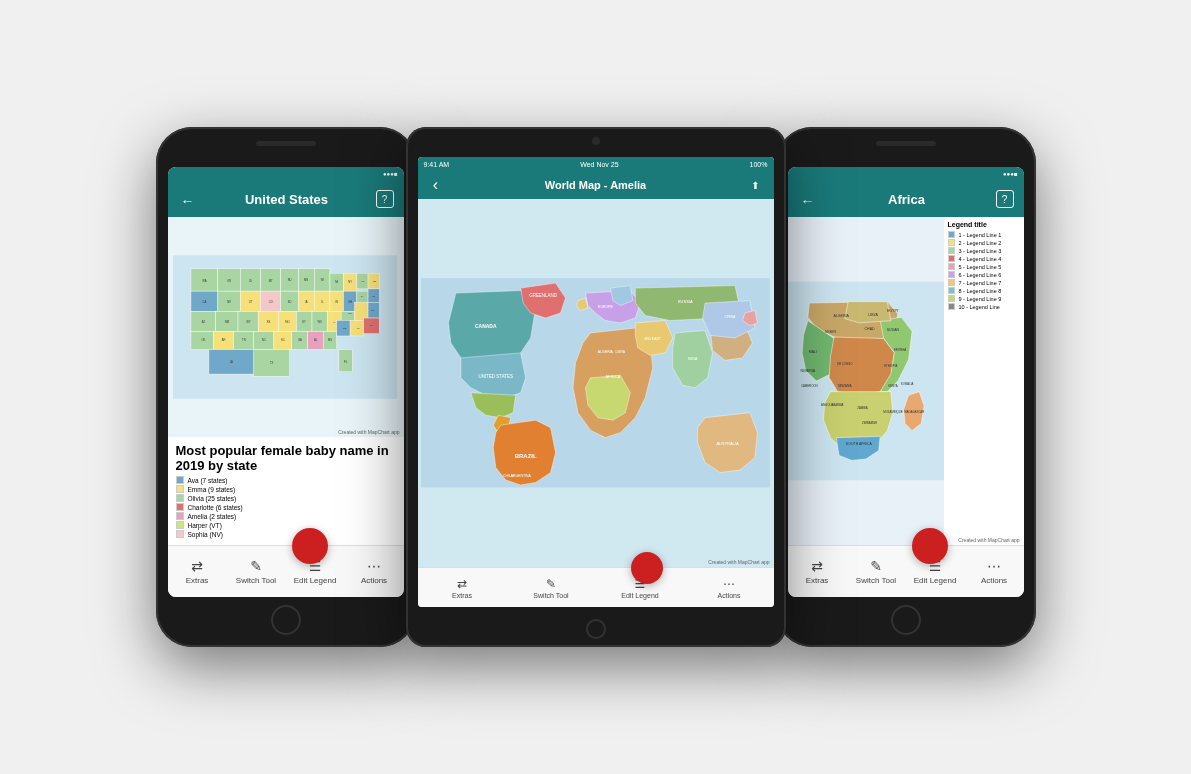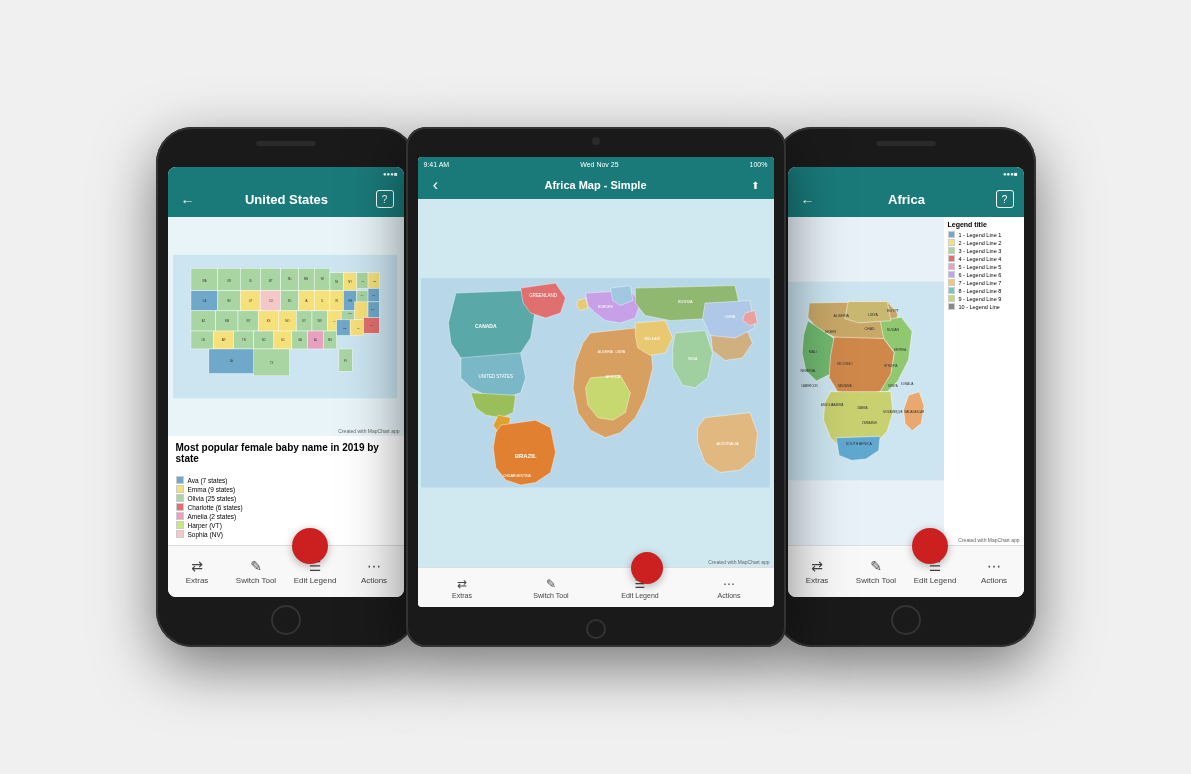--- a/index.html
+++ b/index.html
@@ -258,22 +258,22 @@
     
     .legend-area {
       padding: 6px 8px;
       background: white;
       font-size: 7px;
       flex-shrink: 0;
     }
 
     .legend-title {
       font-weight: bold;
-      font-size: 10px;
-      margin-bottom: 12px;
+      font-size: 13px;
+      margin-bottom: 3px;
     }
 
     .legend-item {
       display: flex;
       align-items: center;
       gap: 4px;
       margin-bottom: 1px;
     }
 
     .legend-color {
@@ -559,21 +559,21 @@
       <div class="tablet-status-bar">
         <span class="status-text">9:41 AM</span>
         <span class="status-text">Wed Nov 25</span>
         <span class="status-text">100%</span>
       </div>
 
       <div class="tablet-app-header">
         <div class="header-icon" style="font-size:16px;">
           <span>‹</span>
         </div>
-        <div class="tablet-header-title">Africa Map - Simple</div>
+        <div class="tablet-header-title">World Map - Amelia</div>
         <div class="header-icon" style="font-size:10px;">
           <span>⬆</span>
         </div>
       </div>
 
       <div class="map-area">
         <div class="world-map-container">
 
           <svg viewBox="0 0 700 420" class="world-map-svg">
             <rect width="700" height="420" fill="#b8d8ea"></rect>

